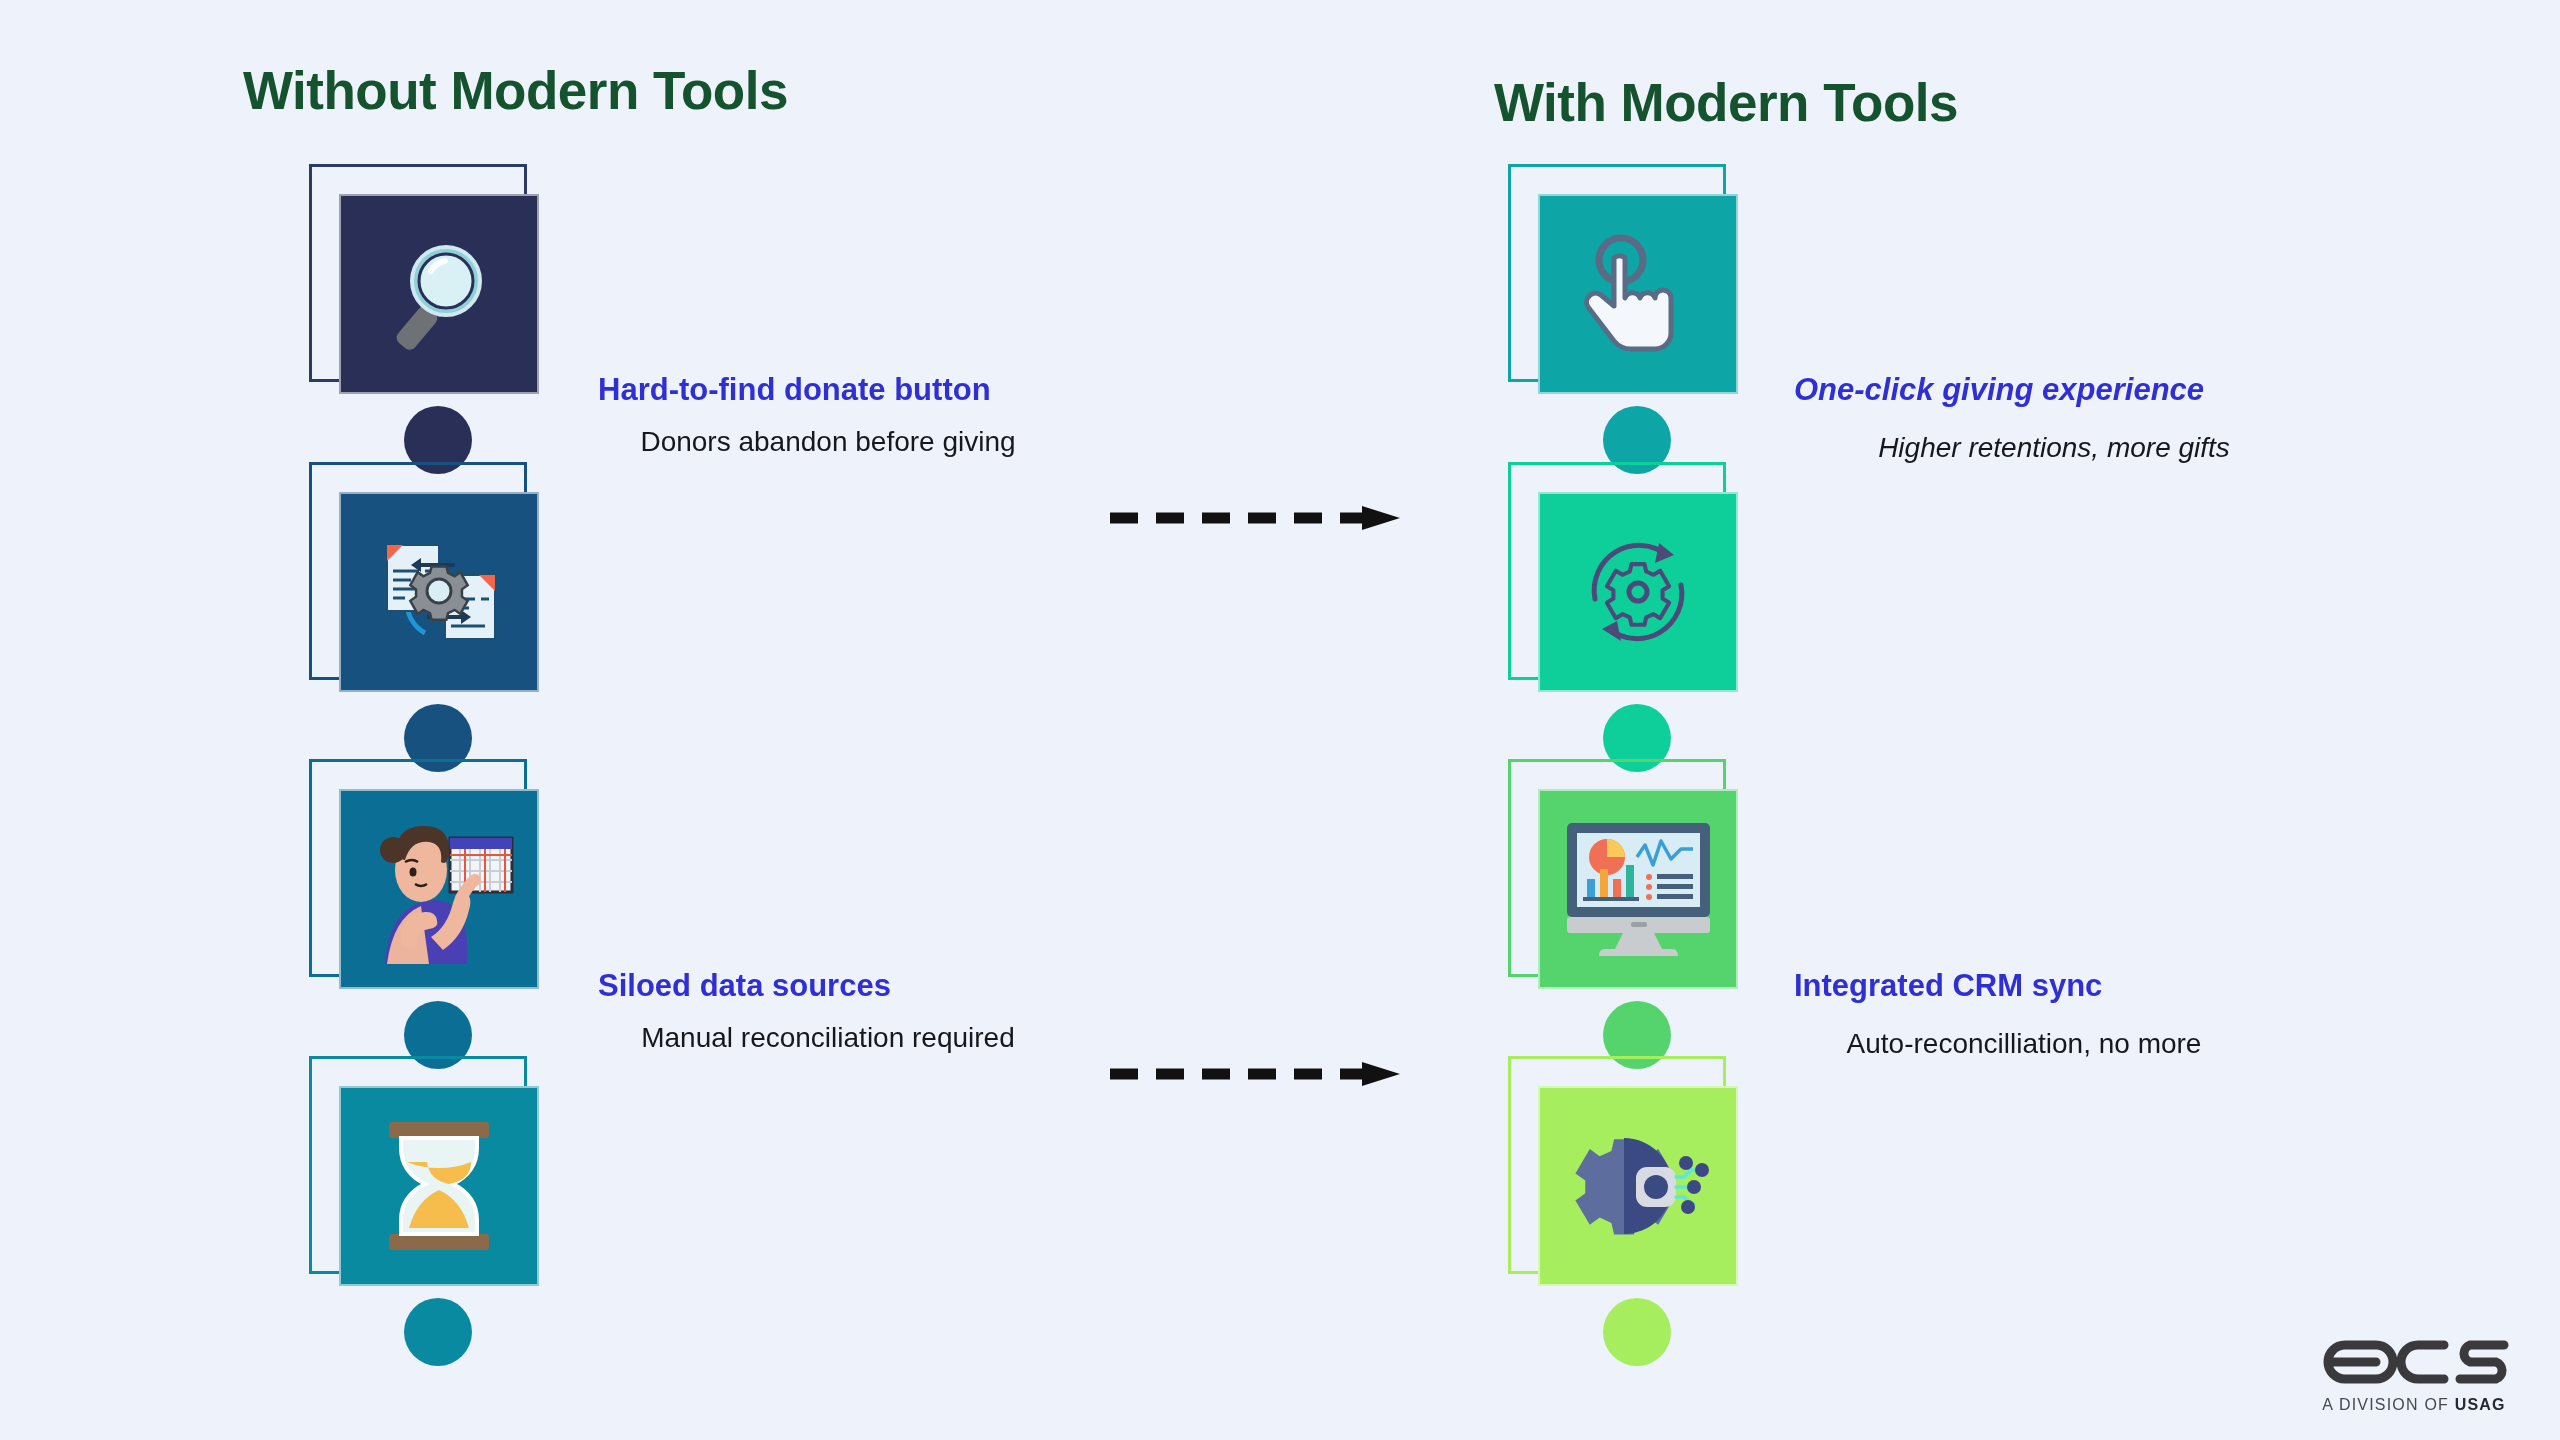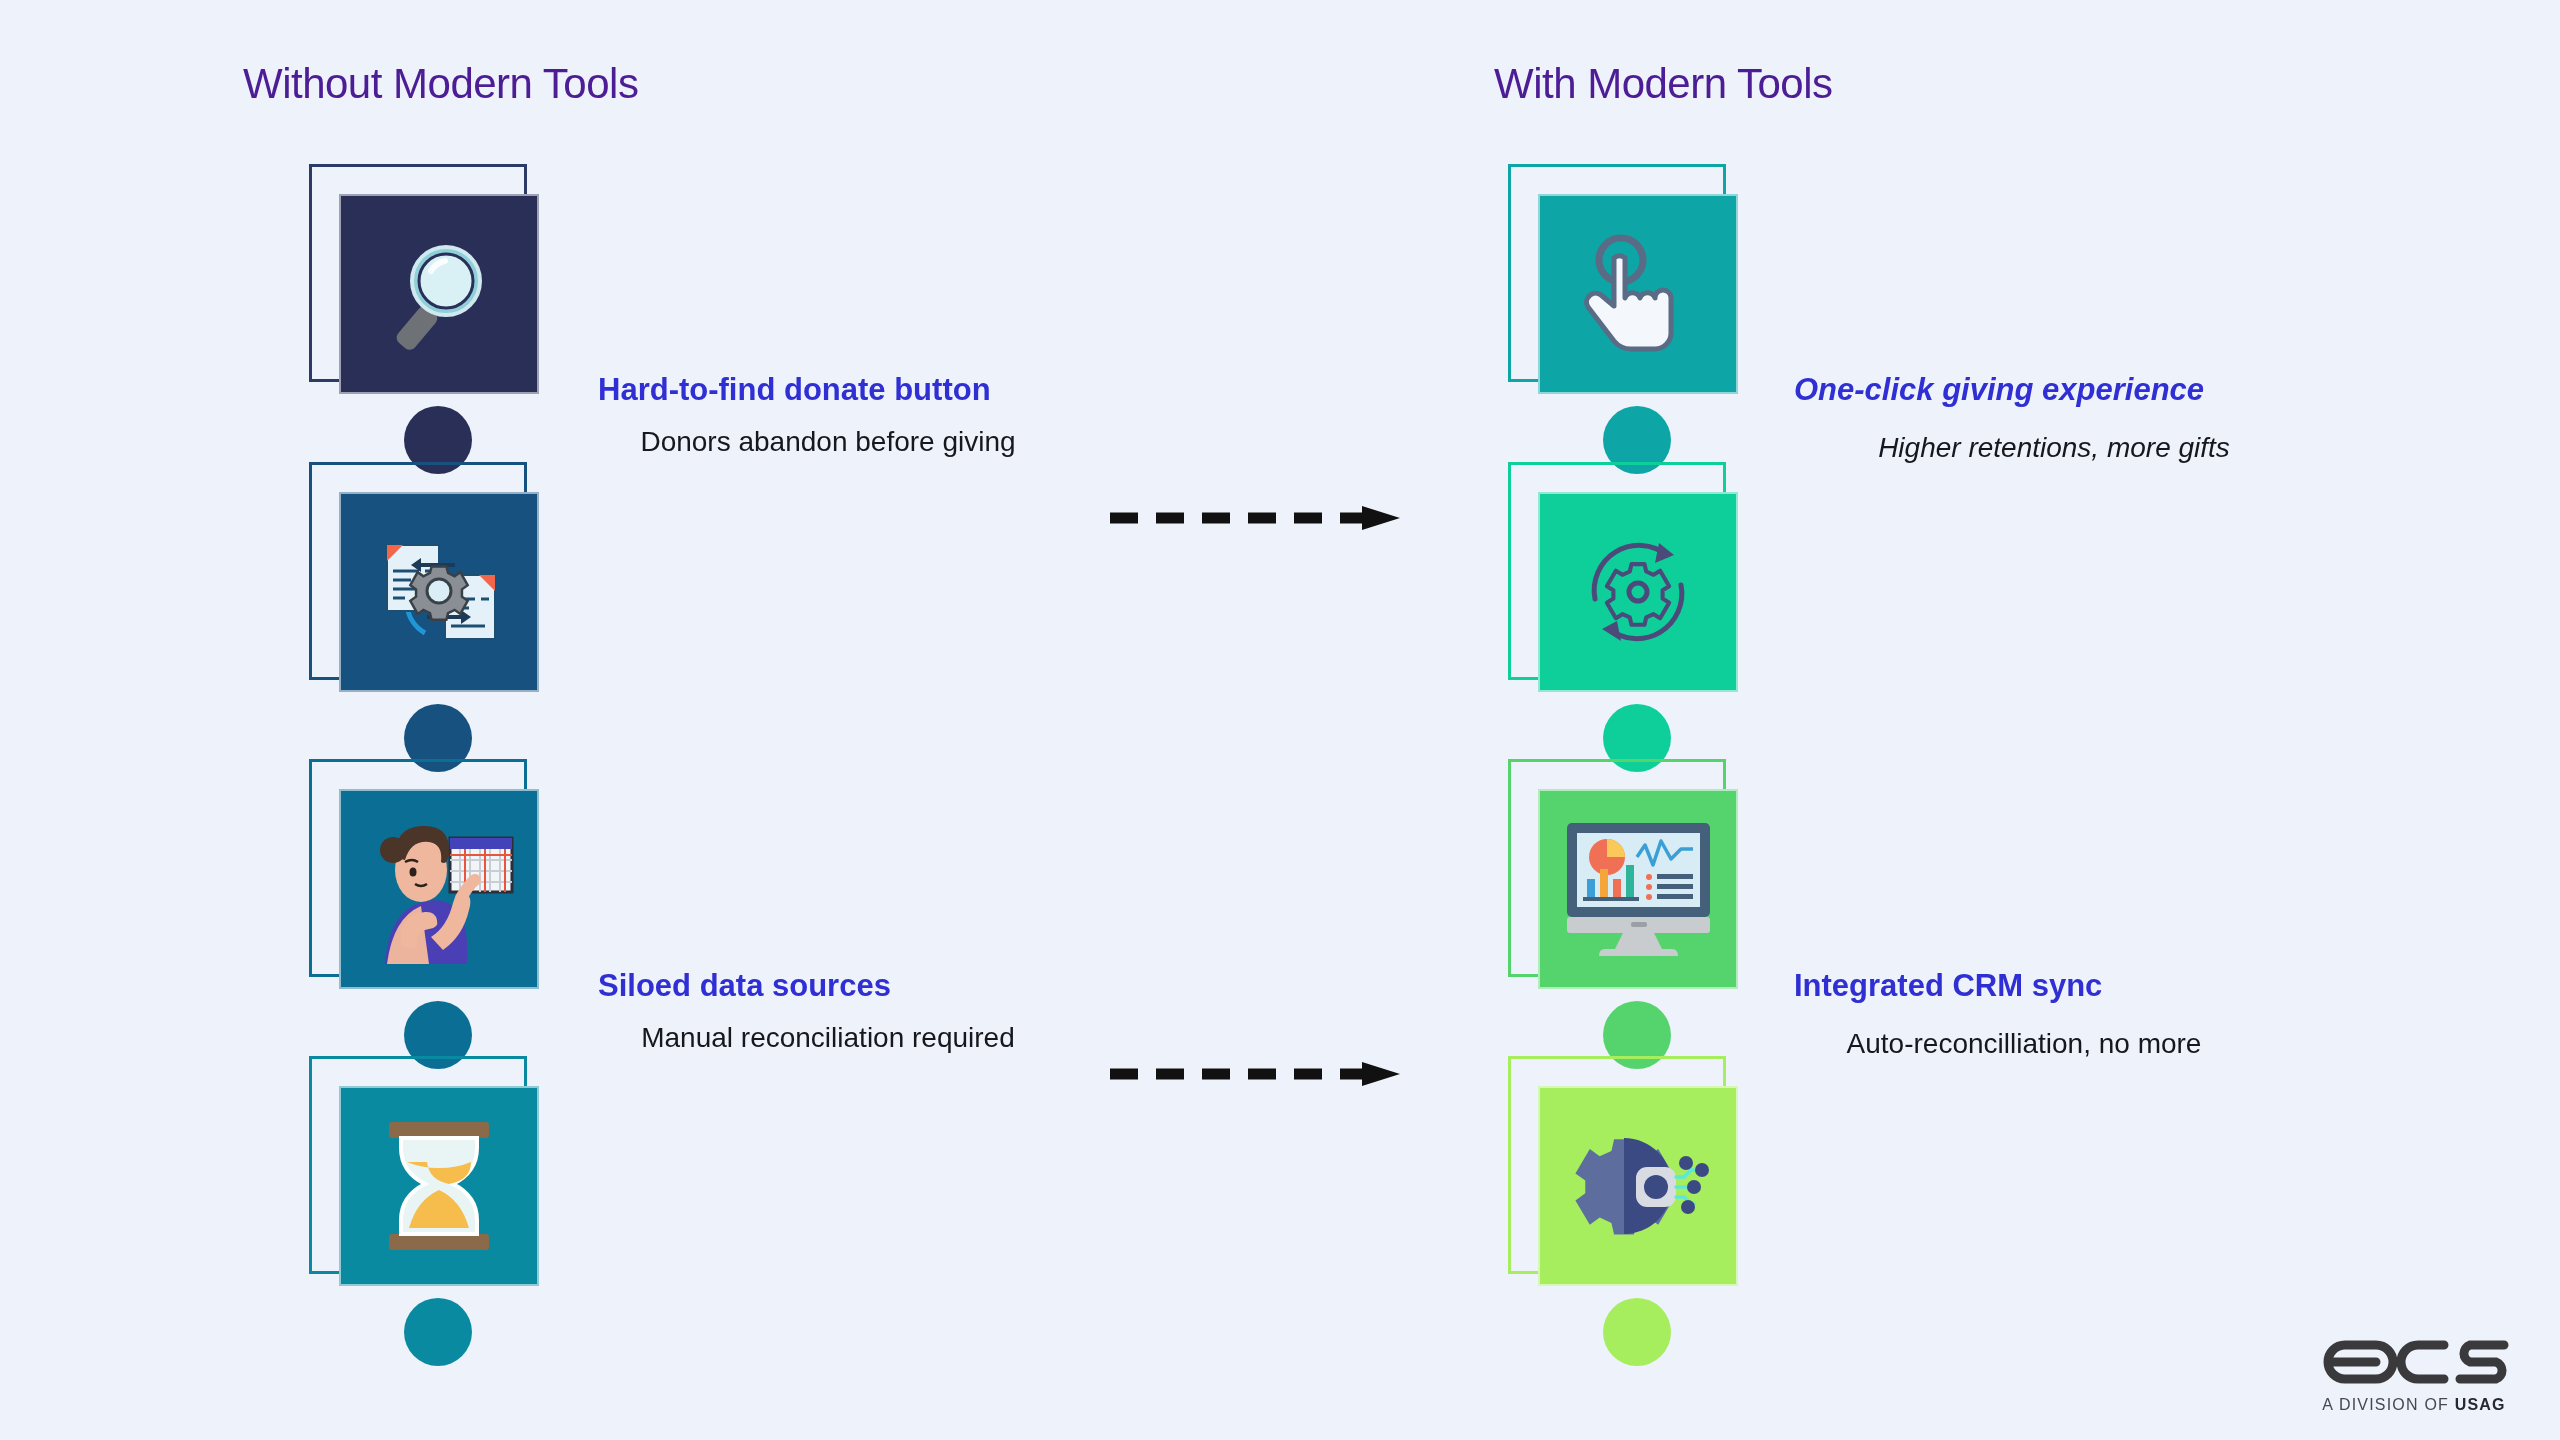--- a/index.html
+++ b/index.html
@@ -11,28 +11,28 @@
     height: 1440px;
     background: #eef2fb;
     font-family: "Liberation Sans", sans-serif;
     overflow: hidden;
     position: relative;
   }
 
   
   .heading {
     position: absolute;
-    font-size: 42px;
-    font-weight: 400;
-    color: #4c1d95;
+    font-size: 53px;
+    font-weight: 700;
+    color: #14532d;
     letter-spacing: -0.5px;
     white-space: nowrap;
   }
   #heading-left  { left: 243px; top: 60px; }
-  #heading-right { left: 1494px; top: 60px; }
+  #heading-right { left: 1494px; top: 72px; }
 
   
   .row {
     position: absolute;
     left: 0;
     width: 2176px;
     height: 240px;
   }
   #row-0 { top: 180px; }
   #row-1 { top: 478px; }

